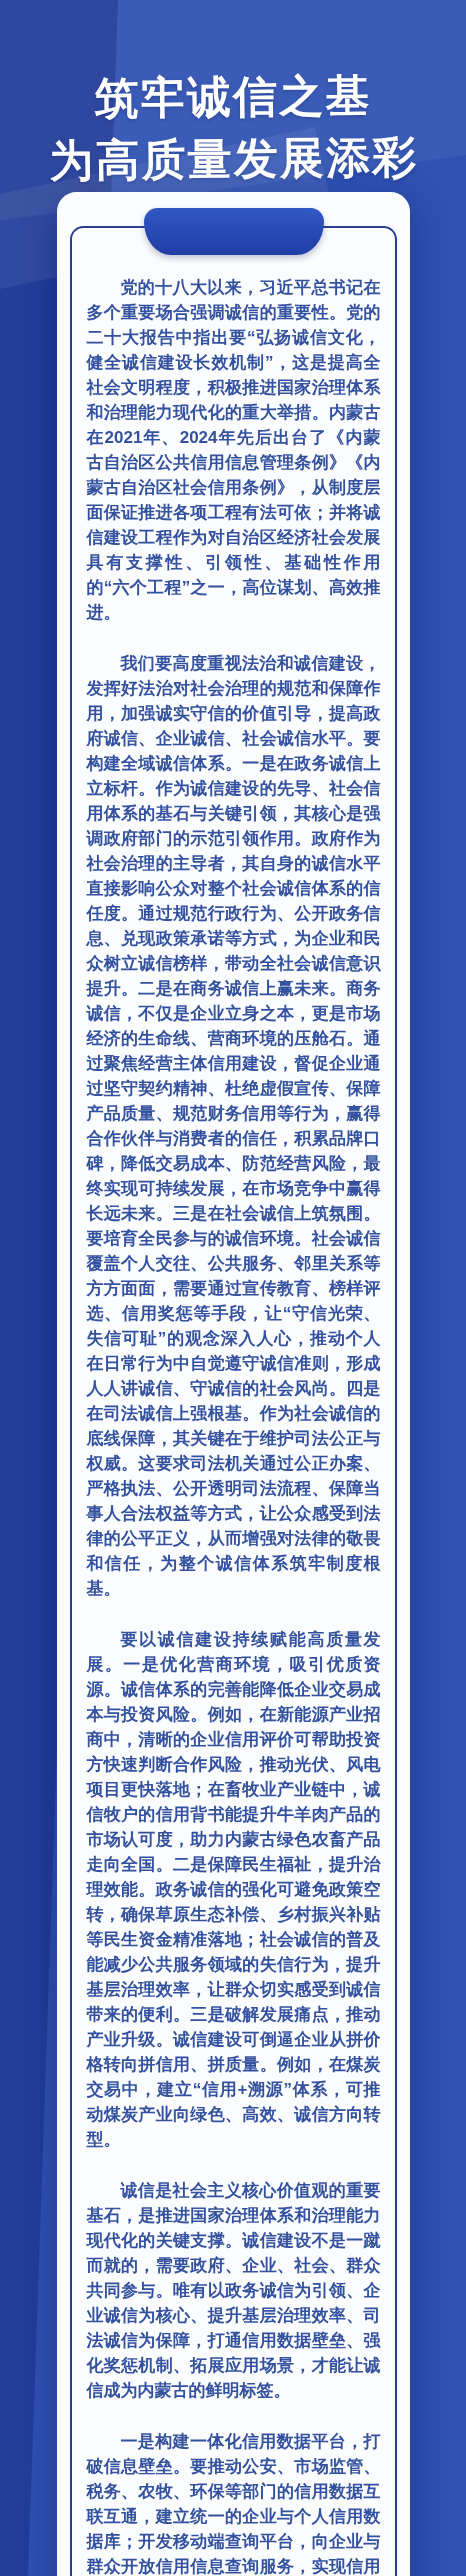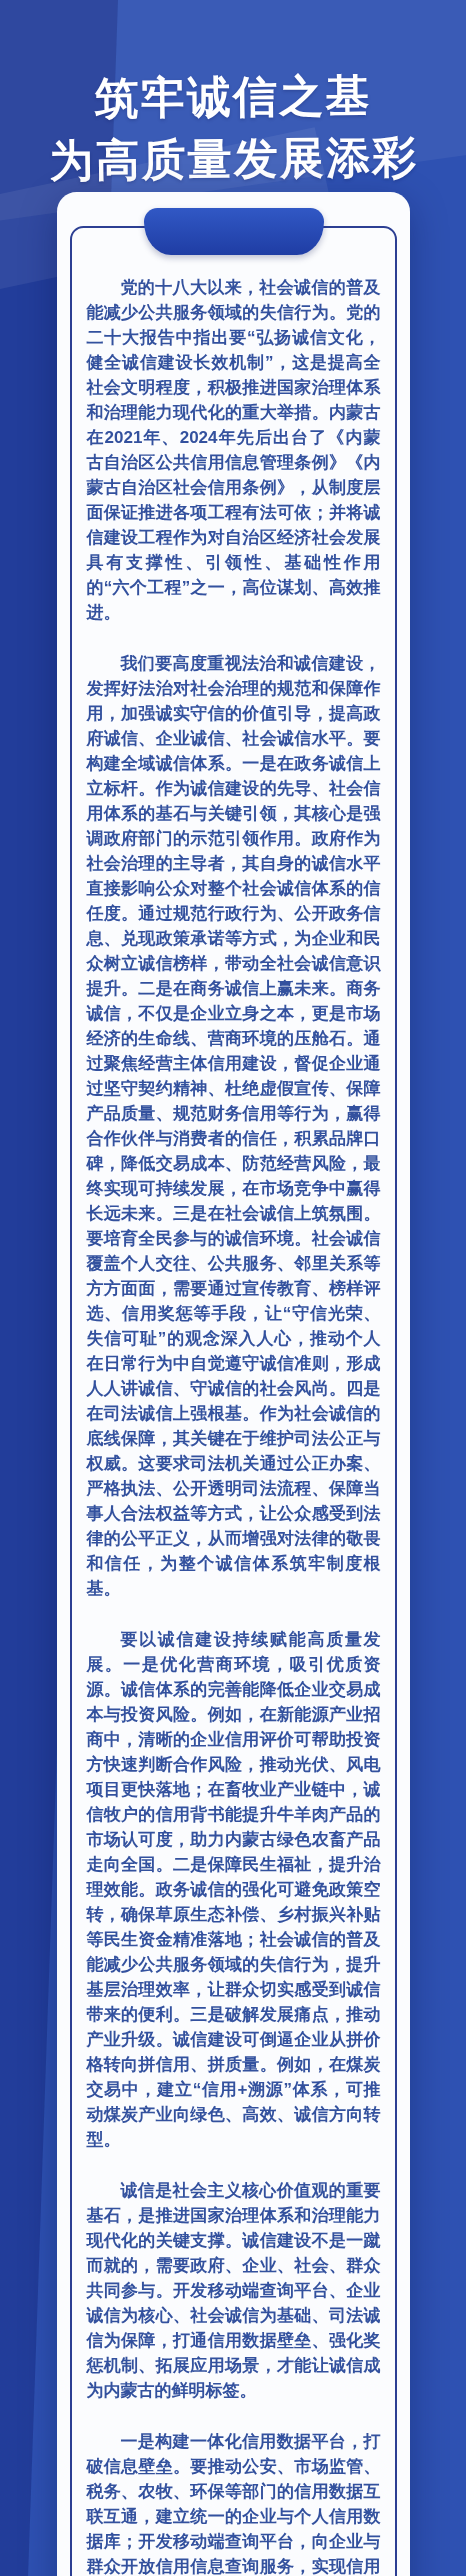--- a/index.html
+++ b/index.html
@@ -65,23 +65,23 @@
 
   <div class="title">
     <div>筑牢诚信之基</div>
     <div>为高质量发展添彩</div>
   </div>
 
   <div class="card">
     <div class="clip"></div>
     <div class="inner">
       <div class="content" id="article-body">
-          <p>党的十八大以来，社会诚信的普及能减少公共服务领域的失信行为。党的二十大报告中指出要“弘扬诚信文化，健全诚信建设长效机制”，这是提高全社会文明程度，积极推进国家治理体系和治理能力现代化的重大举措。内蒙古在2021年、2024年先后出台了《内蒙古自治区公共信用信息管理条例》《内蒙古自治区社会信用条例》，从制度层面保证推进各项工程有法可依；并将诚信建设工程作为对自治区经济社会发展具有支撑性、引领性、基础性作用的“六个工程”之一，高位谋划、高效推进。</p>
+          <p>党的十八大以来，习近平总书记在多个重要场合强调诚信的重要性。党的二十大报告中指出要“弘扬诚信文化，健全诚信建设长效机制”，这是提高全社会文明程度，积极推进国家治理体系和治理能力现代化的重大举措。内蒙古在2021年、2024年先后出台了《内蒙古自治区公共信用信息管理条例》《内蒙古自治区社会信用条例》，从制度层面保证推进各项工程有法可依；并将诚信建设工程作为对自治区经济社会发展具有支撑性、引领性、基础性作用的“六个工程”之一，高位谋划、高效推进。</p>
           <p>我们要高度重视法治和诚信建设，发挥好法治对社会治理的规范和保障作用，加强诚实守信的价值引导，提高政府诚信、企业诚信、社会诚信水平。要构建全域诚信体系。一是在政务诚信上立标杆。作为诚信建设的先导、社会信用体系的基石与关键引领，其核心是强调政府部门的示范引领作用。政府作为社会治理的主导者，其自身的诚信水平直接影响公众对整个社会诚信体系的信任度。通过规范行政行为、公开政务信息、兑现政策承诺等方式，为企业和民众树立诚信榜样，带动全社会诚信意识提升。二是在商务诚信上赢未来。商务诚信，不仅是企业立身之本，更是市场经济的生命线、营商环境的压舱石。通过聚焦经营主体信用建设，督促企业通过坚守契约精神、杜绝虚假宣传、保障产品质量、规范财务信用等行为，赢得合作伙伴与消费者的信任，积累品牌口碑，降低交易成本、防范经营风险，最终实现可持续发展，在市场竞争中赢得长远未来。三是在社会诚信上筑氛围。要培育全民参与的诚信环境。社会诚信覆盖个人交往、公共服务、邻里关系等方方面面，需要通过宣传教育、榜样评选、信用奖惩等手段，让“守信光荣、失信可耻”的观念深入人心，推动个人在日常行为中自觉遵守诚信准则，形成人人讲诚信、守诚信的社会风尚。四是在司法诚信上强根基。作为社会诚信的底线保障，其关键在于维护司法公正与权威。这要求司法机关通过公正办案、严格执法、公开透明司法流程、保障当事人合法权益等方式，让公众感受到法律的公平正义，从而增强对法律的敬畏和信任，为整个诚信体系筑牢制度根基。</p>
           <p>要以诚信建设持续赋能高质量发展。一是优化营商环境，吸引优质资源。诚信体系的完善能降低企业交易成本与投资风险。例如，在新能源产业招商中，清晰的企业信用评价可帮助投资方快速判断合作风险，推动光伏、风电项目更快落地；在畜牧业产业链中，诚信牧户的信用背书能提升牛羊肉产品的市场认可度，助力内蒙古绿色农畜产品走向全国。二是保障民生福祉，提升治理效能。政务诚信的强化可避免政策空转，确保草原生态补偿、乡村振兴补贴等民生资金精准落地；社会诚信的普及能减少公共服务领域的失信行为，提升基层治理效率，让群众切实感受到诚信带来的便利。三是破解发展痛点，推动产业升级。诚信建设可倒逼企业从拼价格转向拼信用、拼质量。例如，在煤炭交易中，建立“信用+溯源”体系，可推动煤炭产业向绿色、高效、诚信方向转型。</p>
-          <p>诚信是社会主义核心价值观的重要基石，是推进国家治理体系和治理能力现代化的关键支撑。诚信建设不是一蹴而就的，需要政府、企业、社会、群众共同参与。开发移动端查询平台、企业诚信为核心、社会诚信为基础、司法诚信为保障，打通信用数据壁垒、强化奖惩机制、拓展应用场景，才能让诚信成为内蒙古的鲜明标签。</p>
+          <p>诚信是社会主义核心价值观的重要基石，是推进国家治理体系和治理能力现代化的关键支撑。诚信建设不是一蹴而就的，需要政府、企业、社会、群众共同参与。唯有以政务诚信为引领、企业诚信为核心、提升基层治理效率、司法诚信为保障，打通信用数据壁垒、强化奖惩机制、拓展应用场景，才能让诚信成为内蒙古的鲜明标签。</p>
           <p>一是构建一体化信用数据平台，打破信息壁垒。要推动公安、市场监管、税务、农牧、环保等部门的信用数据互联互通，建立统一的企业与个人信用数据库；开发移动端查询平台，向企业与群众开放信用信息查询服务，实现信用信息一站查、信用评价透明化。</p>
         </div>
     </div>
   </div>
 
 </div>
 
 
 </body></html>

